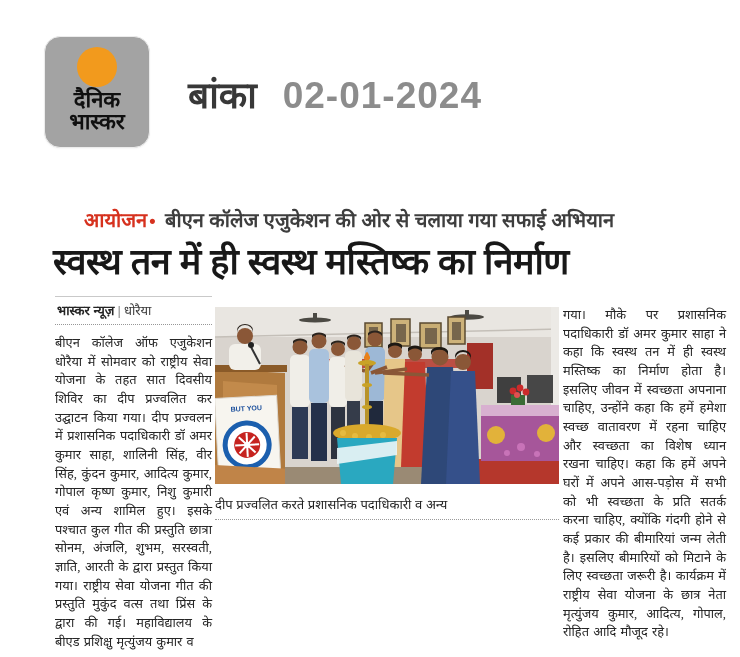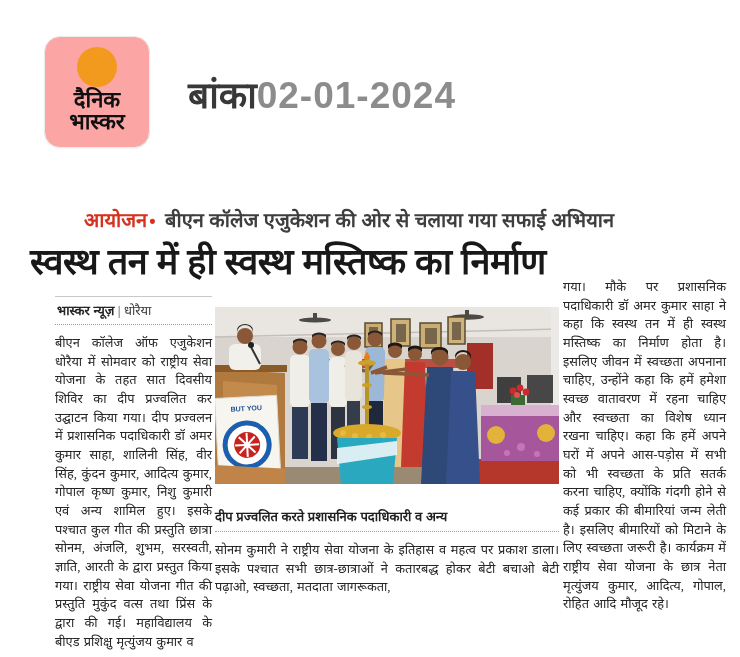--- a/index.html
+++ b/index.html
@@ -13,40 +13,40 @@
   html,body{width:740px;height:657px;}
   body{
     position:relative;
     background:#ffffff;
     font-family:"Liberation Serif","DejaVu Serif",serif;
     overflow:hidden;
   }
   
   .logo-card{
     position:absolute;left:44px;top:36px;width:106px;height:112px;
-    background:#fca5a5;border:1px solid #ececec;border-radius:16px;
+    background:#a3a3a3;border:1px solid #ececec;border-radius:16px;
     box-shadow:0 1px 2px rgba(0,0,0,.04);
     display:flex;flex-direction:column;align-items:center;justify-content:flex-start;
     padding-top:10px;
   }
   .logo-sun{width:40px;height:40px;border-radius:50%;background:var(--logo-orange);margin-bottom:2px;}
   .logo-text{font-family:"Liberation Sans","DejaVu Sans",sans-serif;font-weight:800;font-size:22px;line-height:1.02;color:#101010;text-align:center;}
-  .masthead-row{position:absolute;left:188px;top:68px;display:flex;align-items:baseline;}
+  .masthead-row{position:absolute;left:188px;top:68px;display:flex;align-items:baseline;gap:26px;}
   .edition{font-family:"Liberation Sans","DejaVu Sans",sans-serif;font-size:37px;font-weight:700;color:#383838;}
   .pub-date{font-family:"Liberation Sans","DejaVu Sans",sans-serif;font-size:37px;font-weight:700;color:var(--date-gray);letter-spacing:1px;}
   
   .kicker{
     position:absolute;left:84px;top:206px;width:650px;
     font-family:"Liberation Sans","DejaVu Sans",sans-serif;
     font-size:20px;font-weight:700;color:#3e3e3e;white-space:nowrap;
   }
   .kicker .kicker-label{color:var(--accent);}
   .kicker .kicker-bullet{color:var(--accent);font-size:18px;padding:0 4px 0 2px;}
   .headline{
-    position:absolute;left:30px;top:236px;width:680px;
+    position:absolute;left:53px;top:236px;width:680px;
     font-family:"Liberation Sans","DejaVu Sans",sans-serif;
     font-size:36px;font-weight:800;color:var(--headline);
     letter-spacing:-0.5px;white-space:nowrap;
   }
   .body-text{
     font-size:12.8px;line-height:1.46;text-align:justify;color:var(--body-text);
     word-spacing:1px;
   }
   .col-left{position:absolute;left:55px;top:296px;width:157px;}
   .byline{
@@ -55,26 +55,26 @@
     border-top:1px solid #c9c9c9;border-bottom:1px dotted #979797;
     padding:4px 0 5px 2px;margin-bottom:9px;
   }
   .byline .byline-source{font-weight:700;}
   .byline .byline-sep{color:#8a8a8a;padding:0 3px;}
   .byline .byline-location{font-weight:400;color:#3a3a3a;}
   .photo-wrap{position:absolute;left:215px;top:307px;width:344px;}
   .photo-frame{width:344px;height:177px;overflow:hidden;background:#dbd6d0;}
   .photo-caption{
     font-family:"Liberation Sans","DejaVu Sans",sans-serif;
-    font-size:13px;font-weight:700;color:#1f1f1f;
-    padding:2px 0 6px;border-bottom:1px dotted #9a9a9a;margin-top:21px;
+    font-size:13px;font-weight:400;color:#1f1f1f;
+    padding:11px 0 6px;border-bottom:1px dotted #9a9a9a;
   }
   .mid-cols{display:flex;gap:16px;margin-top:9px;}
   .mid-col{flex:1;}
-  .col-right{position:absolute;left:563px;top:278px;width:163px;}
+  .col-right{position:absolute;left:563px;top:306px;width:163px;}
 </style>
 </head>
 <body>
 
 <div class="logo-card">
   <div class="logo-sun"></div>
   <div class="logo-text">दैनिक</div>
   <div class="logo-text">भास्कर</div>
 </div>
 
@@ -252,19 +252,18 @@
         <circle cx="281" cy="128" r="9" fill="#e2b23a"></circle>
         <circle cx="331" cy="126" r="9" fill="#e2b23a"></circle>
         <circle cx="306" cy="140" r="4" fill="#c873b8"></circle>
           <circle cx="292" cy="146" r="3" fill="#c873b8"></circle>
         <circle cx="322" cy="147" r="3" fill="#c873b8"></circle>
       </g>
     </svg>
   </div>
   <div class="photo-caption">दीप प्रज्वलित करते प्रशासनिक पदाधिकारी व अन्य</div>
   <div class="mid-cols">
-    <p class="body-text mid-col">सोनम कुमारी ने राष्ट्रीय सेवा योजना के इतिहास व महत्व पर प्रकाश डाला। इसके पश्चात सभी छात्र-छात्राओं ने कतारबद्ध होकर बेटी बचाओ बेटी पढ़ाओ, स्वच्छता, मतदाता जागरूकता,</p>
   </div>
 </div>
 
 <div class="col-right">
   <p class="body-text">गया। मौके पर प्रशासनिक पदाधिकारी डॉ अमर कुमार साहा ने कहा कि स्वस्थ तन में ही स्वस्थ मस्तिष्क का निर्माण होता है। इसलिए जीवन में स्वच्छता अपनाना चाहिए, उन्होंने कहा कि हमें हमेशा स्वच्छ वातावरण में रहना चाहिए और स्वच्छता का विशेष ध्यान रखना चाहिए। कहा कि हमें अपने घरों में अपने आस-पड़ोस में सभी को भी स्वच्छता के प्रति सतर्क करना चाहिए, क्योंकि गंदगी होने से कई प्रकार की बीमारियां जन्म लेती है। इसलिए बीमारियों को मिटाने के लिए स्वच्छता जरूरी है। कार्यक्रम में राष्ट्रीय सेवा योजना के छात्र नेता मृत्युंजय कुमार, आदित्य, गोपाल, रोहित आदि मौजूद रहे।</p>
 </div>
 
 </body></html>

